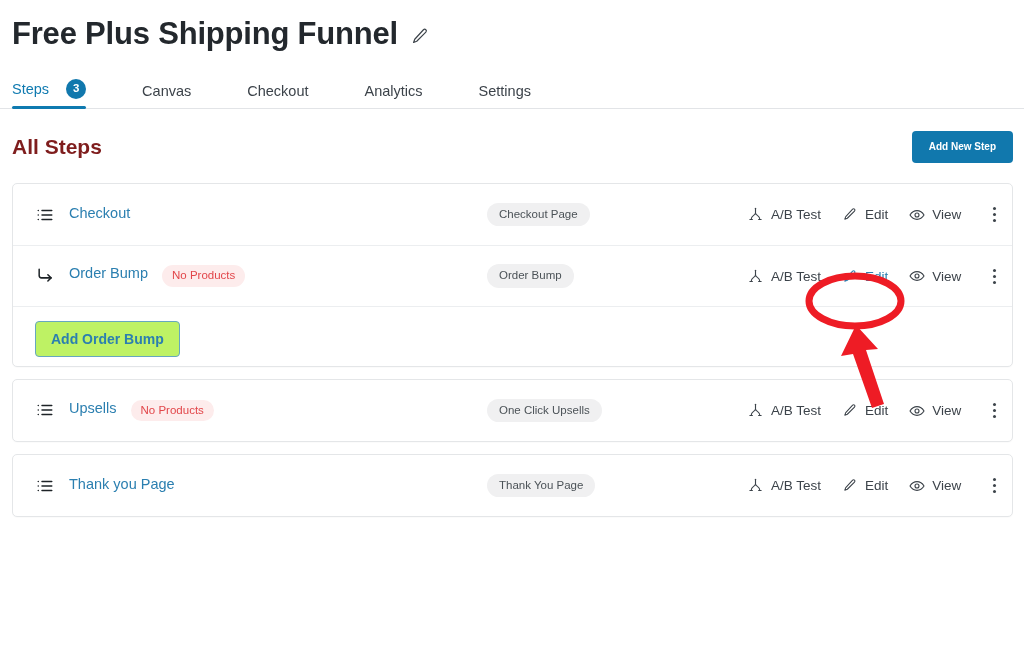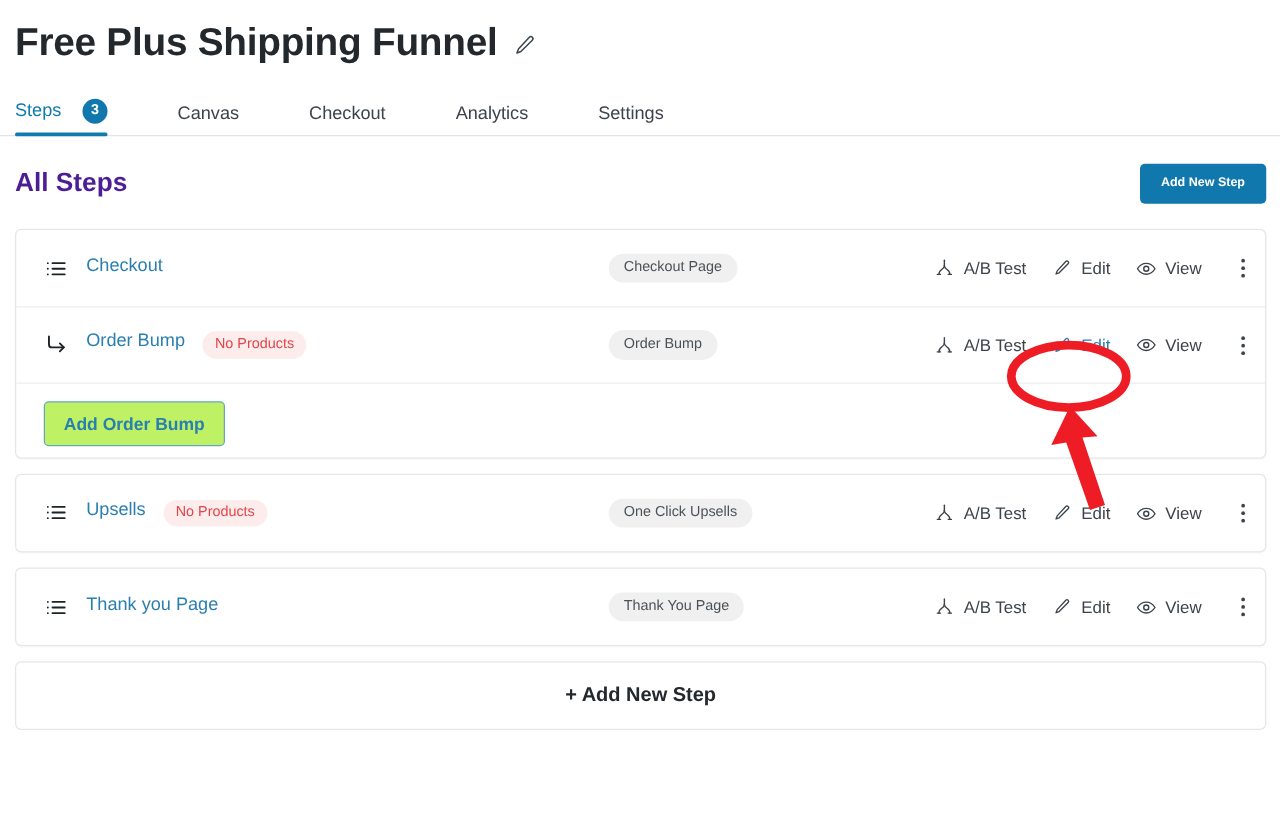--- a/index.html
+++ b/index.html
@@ -105,21 +105,21 @@
   
   .section-head {
     display: flex;
     align-items: center;
     justify-content: space-between;
     padding: 22px 11px 20px 12px;
   }
   .section-title {
     font-size: 21px;
     font-weight: 700;
-    color: #4c1d95;
+    color: #7f1d1d;
   }
   .btn-primary {
     background: #1178ad;
     color: #ffffff;
     font-size: 10px;
     font-weight: 700;
     border: none;
     border-radius: 4px;
     padding: 11px 17px;
     cursor: pointer;
@@ -533,22 +533,19 @@
           </span>
           <span class="kebab">
               <i></i>
             </span>
         </div>
       </div>
     </div>
 
   </div>
 
-  <div class="add-step-card">
-    <span class="add-step-label">+ Add New Step</span>
-  </div>
 
   <svg class="annotation-layer" viewBox="0 0 1024 651" xmlns="http://www.w3.org/2000/svg">
     <ellipse cx="855" cy="301" rx="46" ry="25" fill="none" stroke="#ee1c25" stroke-width="7"></ellipse>
     <path d="M856,325 L841,356 L853,354 L872,408 L884,404 L866,350 L878,349 Z" fill="#ee1c25"></path>
   </svg>
 
 </div>
 
 </body></html>

